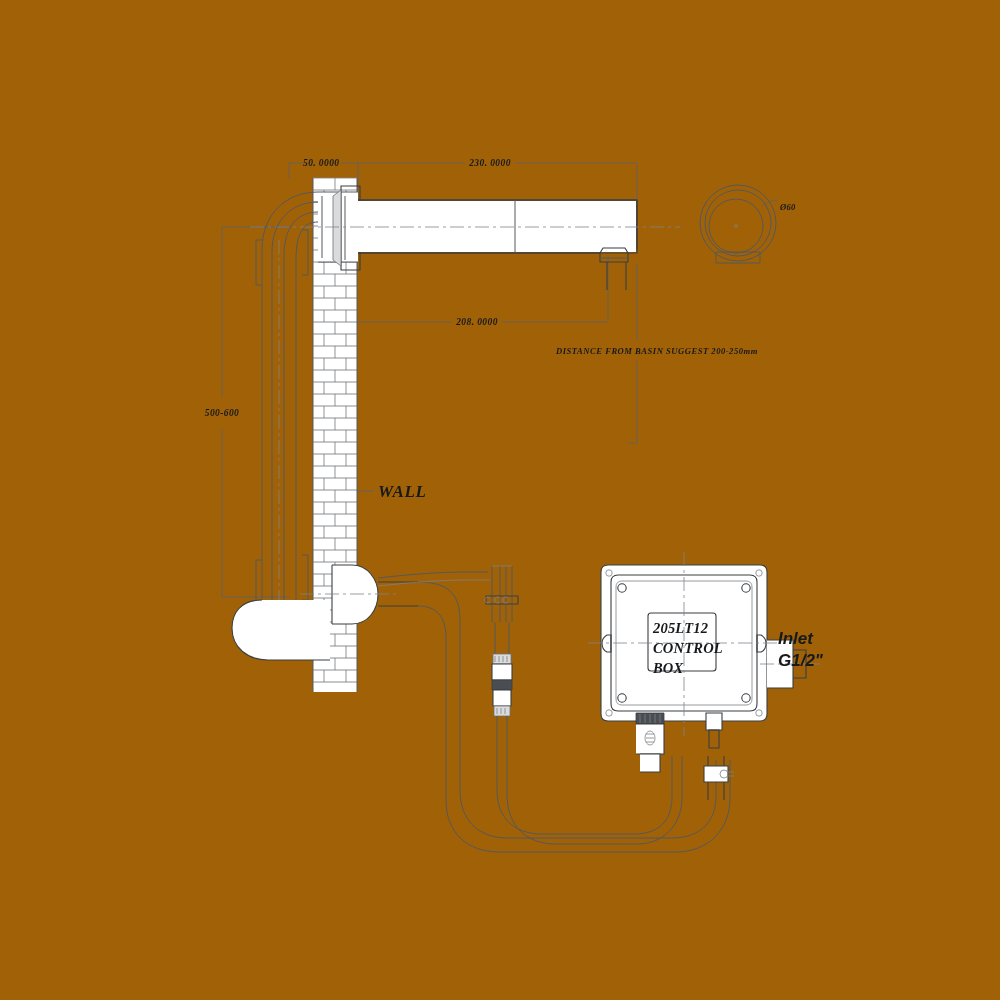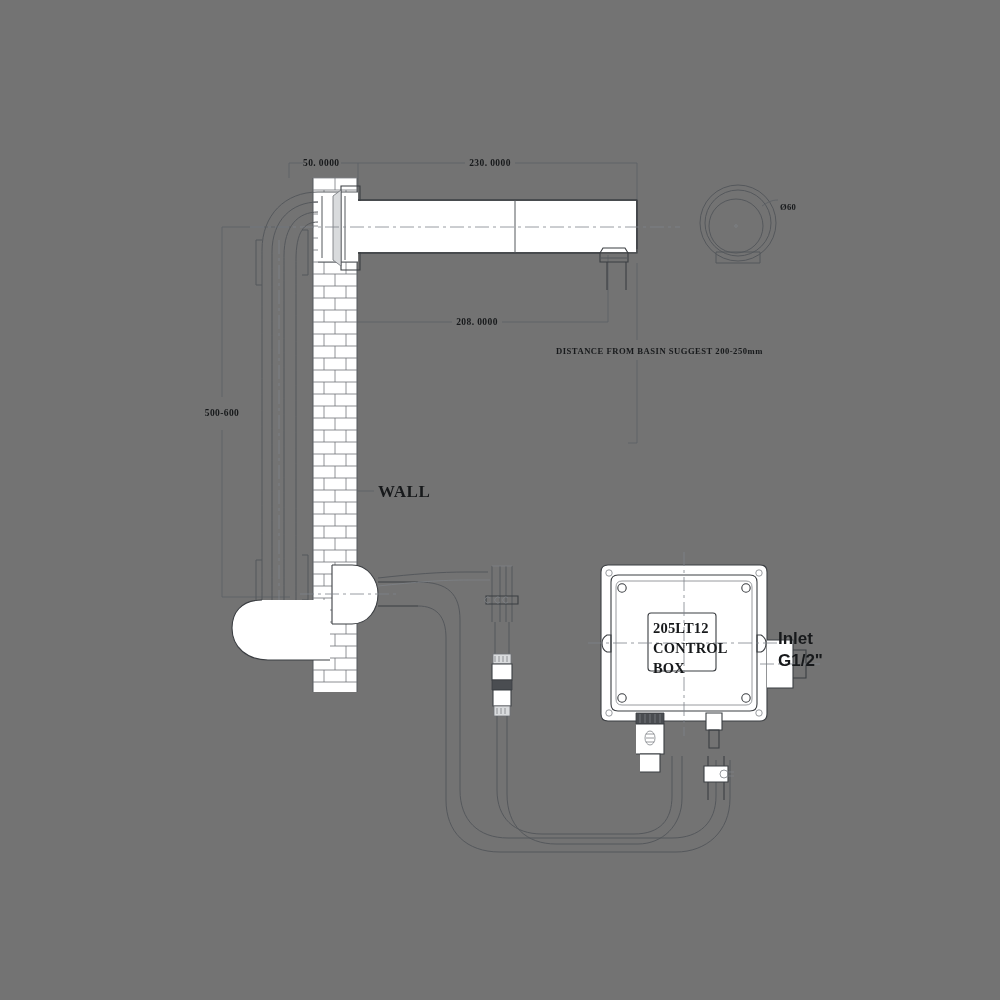--- a/index.html
+++ b/index.html
@@ -10,21 +10,22 @@
   body {
     width: 1000px;
     height: 1000px;
     font-family: "Liberation Serif", serif;
     overflow: hidden;
   }
   #drawing-root {
     position: relative;
     width: 1000px;
     height: 1000px;
-    background: #737373;
+    background: #a16207;
+    font-style: italic;
   }
   svg.dwg {
     position: absolute;
     top: 0;
     left: 0;
     width: 1000px;
     height: 1000px;
     display: block;
   }
   .ln  { fill: none; stroke: #55585c; stroke-width: 1; }

